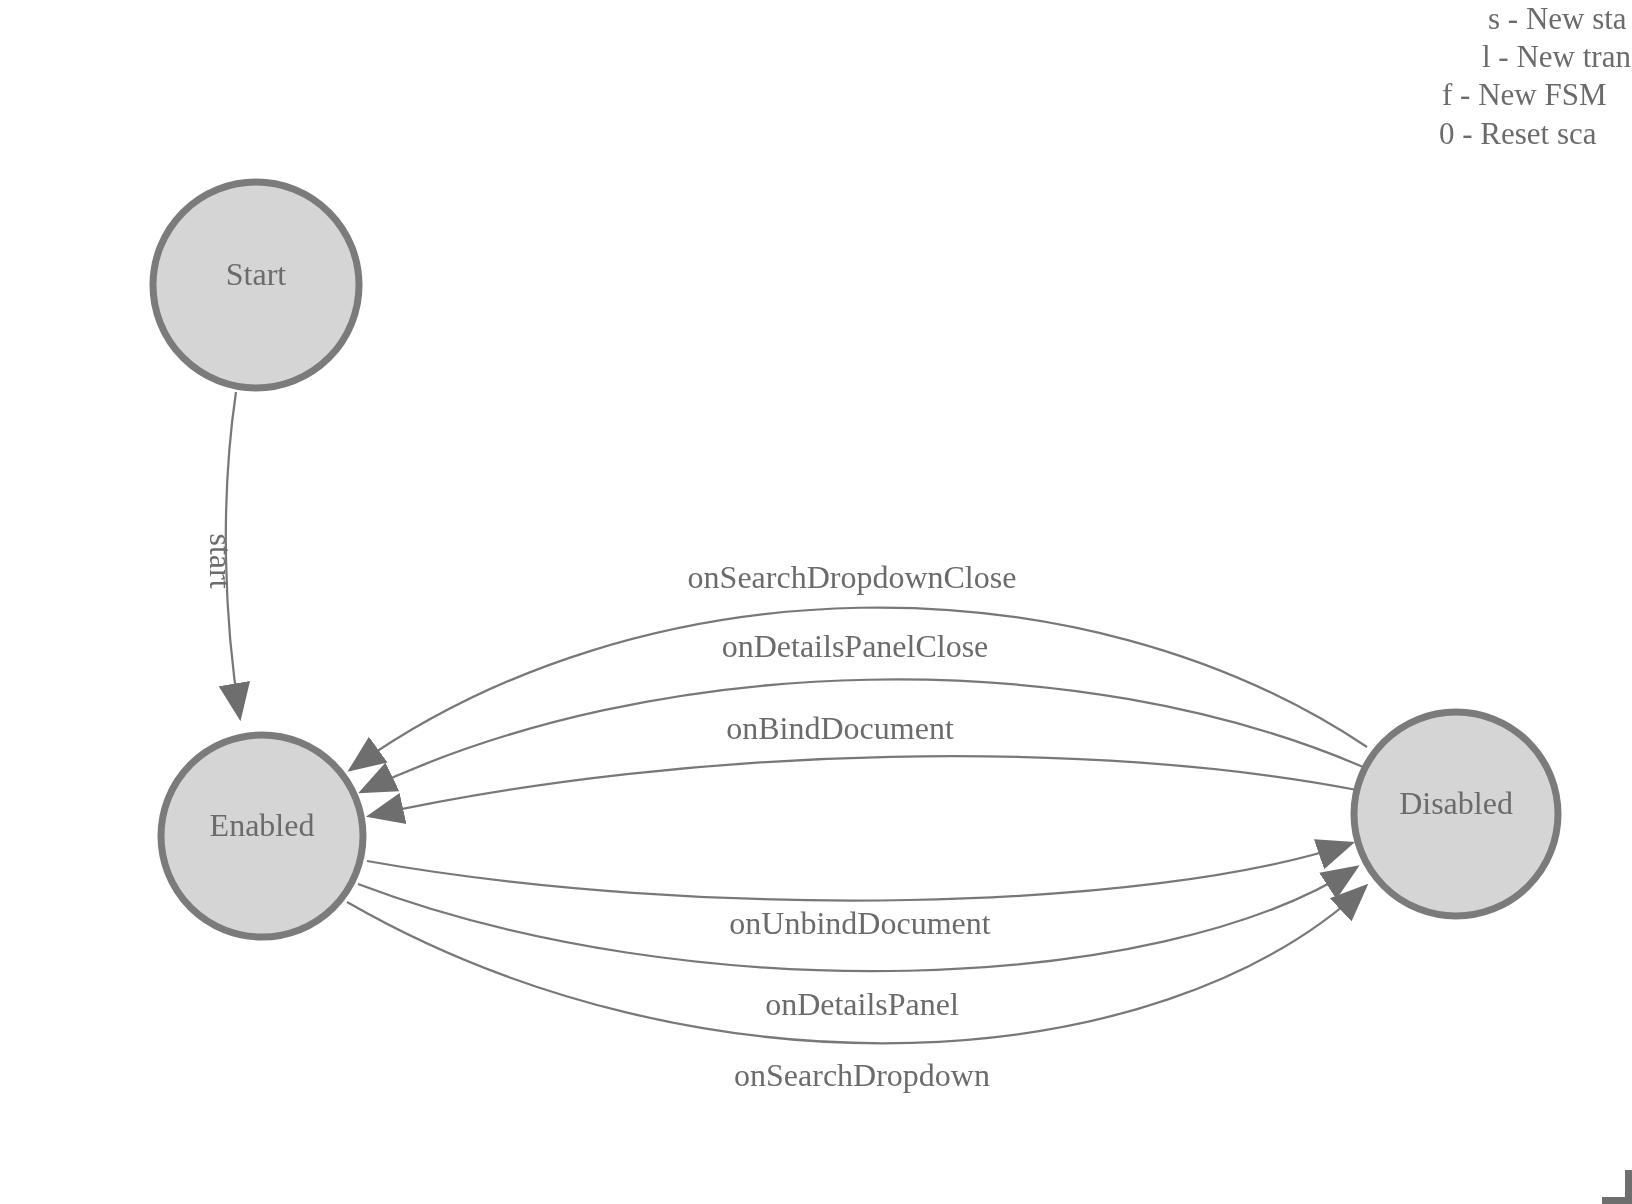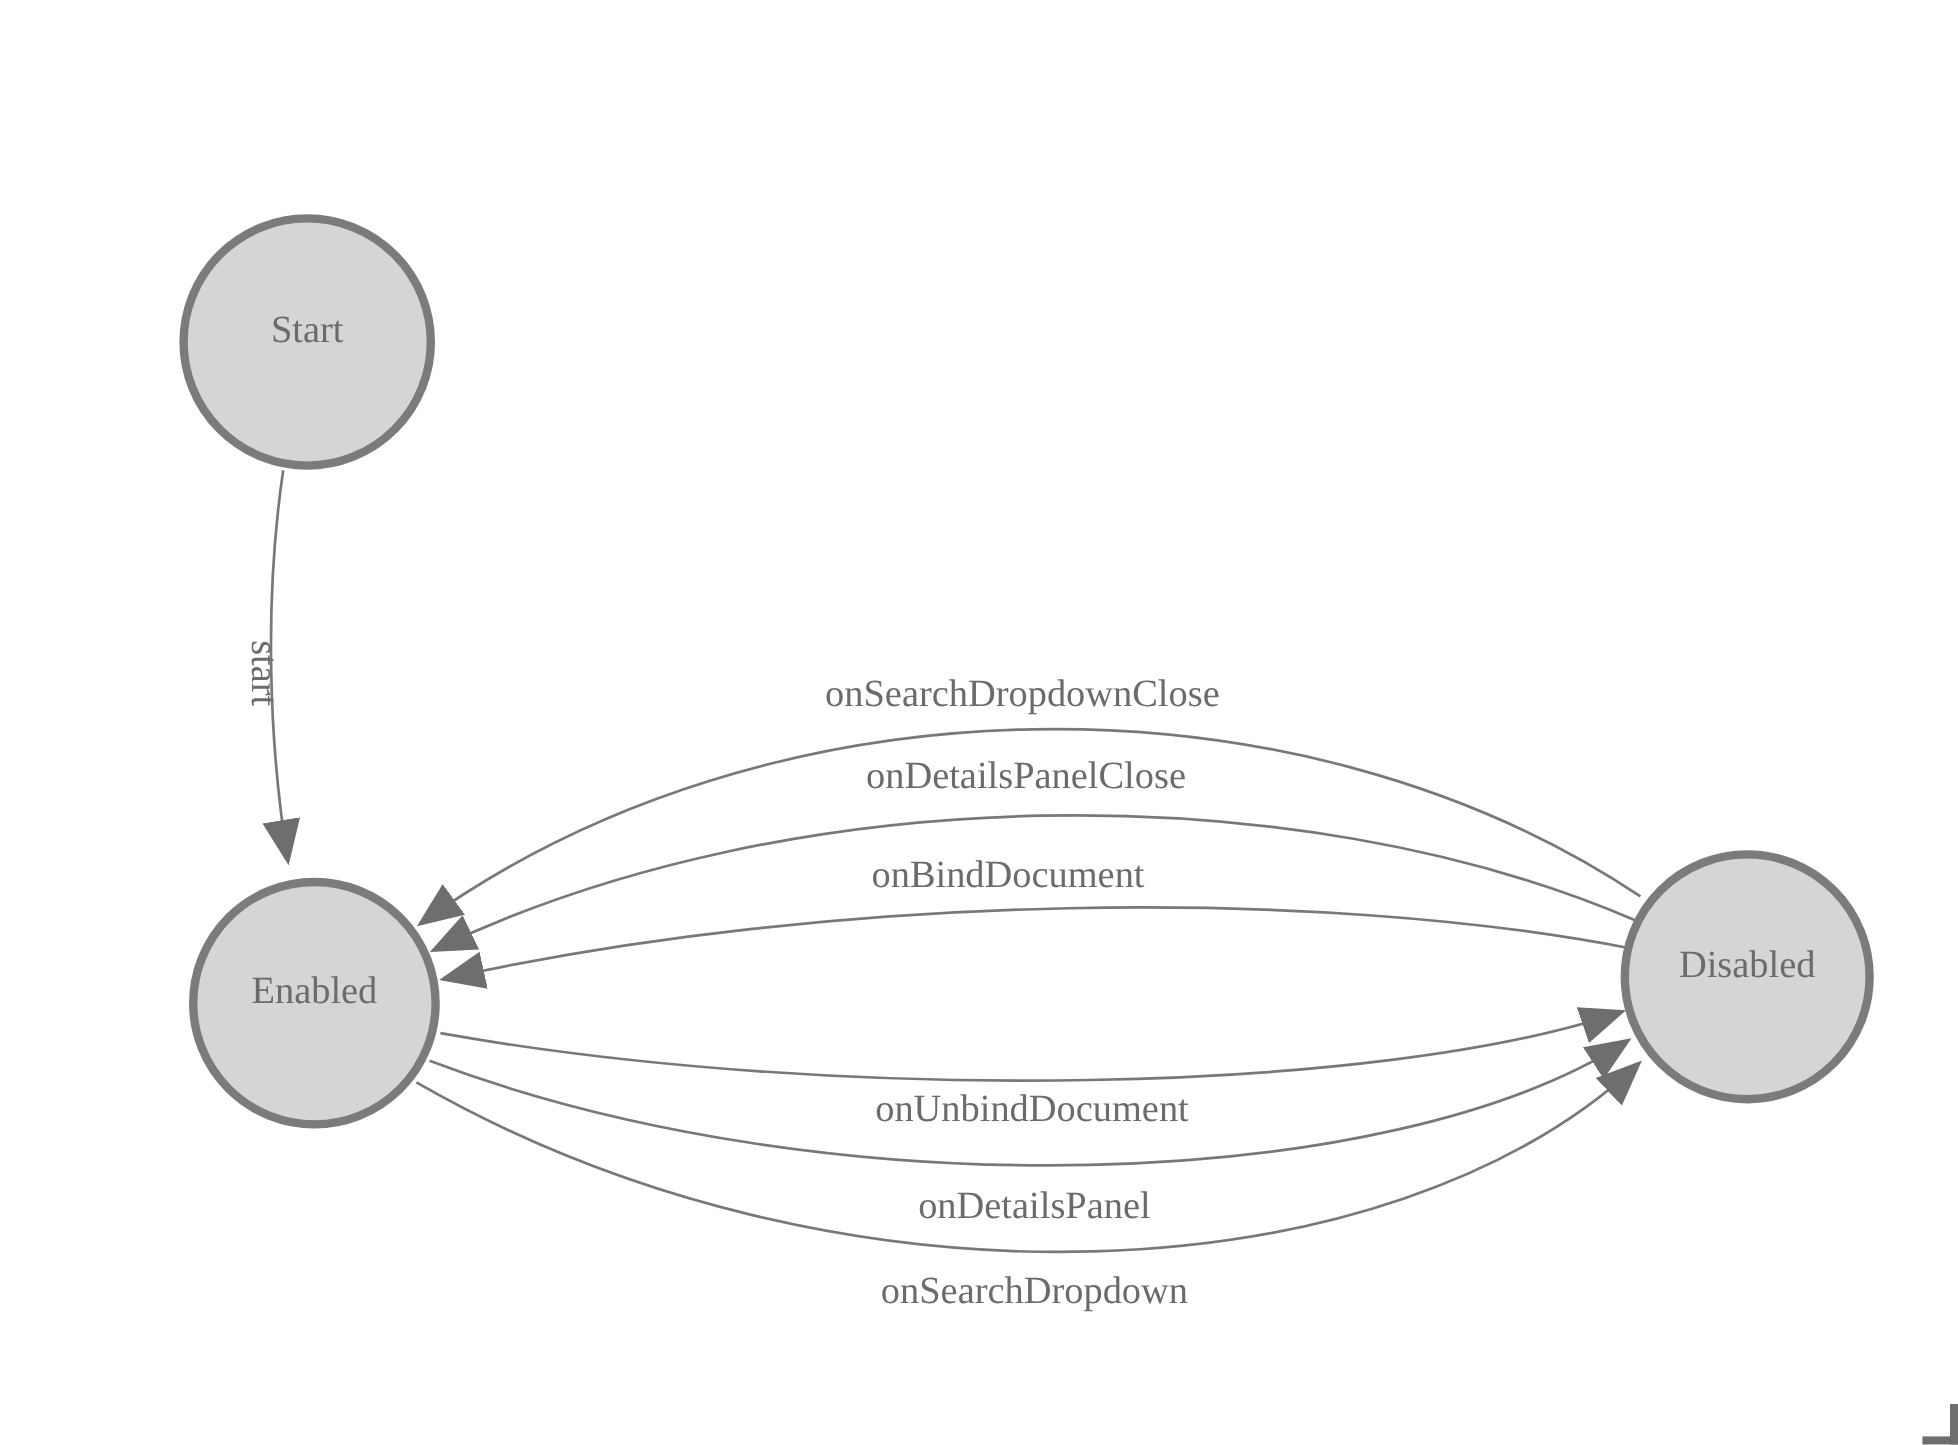--- a/index.html
+++ b/index.html
@@ -86,19 +86,25 @@
       <circle cx="262" cy="836" r="101" stroke-width="7" fill="#d5d5d5" stroke="#7b7b7b"></circle>
       <text x="262" y="836" text-anchor="middle" fill="#6b6b6b">Enabled</text>
     </g>
 
     <g>
       <circle cx="1456" cy="814" r="102" stroke-width="7" fill="#d5d5d5" stroke="#7b7b7b"></circle>
       <text x="1456" y="814" text-anchor="middle" fill="#6b6b6b">Disabled</text>
     </g>
   </svg>
 
+  <div class="legend">
+    <div class="legend-line" style="left:1488px; top:1px;">s - New sta</div>
+    <div class="legend-line" style="left:1482px; top:39px;">l - New tran</div>
+    <div class="legend-line" style="left:1442px; top:77px;">f - New FSM</div>
+    <div class="legend-line" style="left:1439px; top:116px;">0 - Reset sca</div>
+  </div>
 
   <svg class="corner-marker" width="32" height="34" viewBox="0 0 32 34">
     <rect x="25" y="0" width="7" height="34" fill="#6e6e6e"></rect>
     <rect x="2" y="27" width="30" height="7" fill="#6e6e6e"></rect>
   </svg>
 
 </div>
 
 </body></html>

